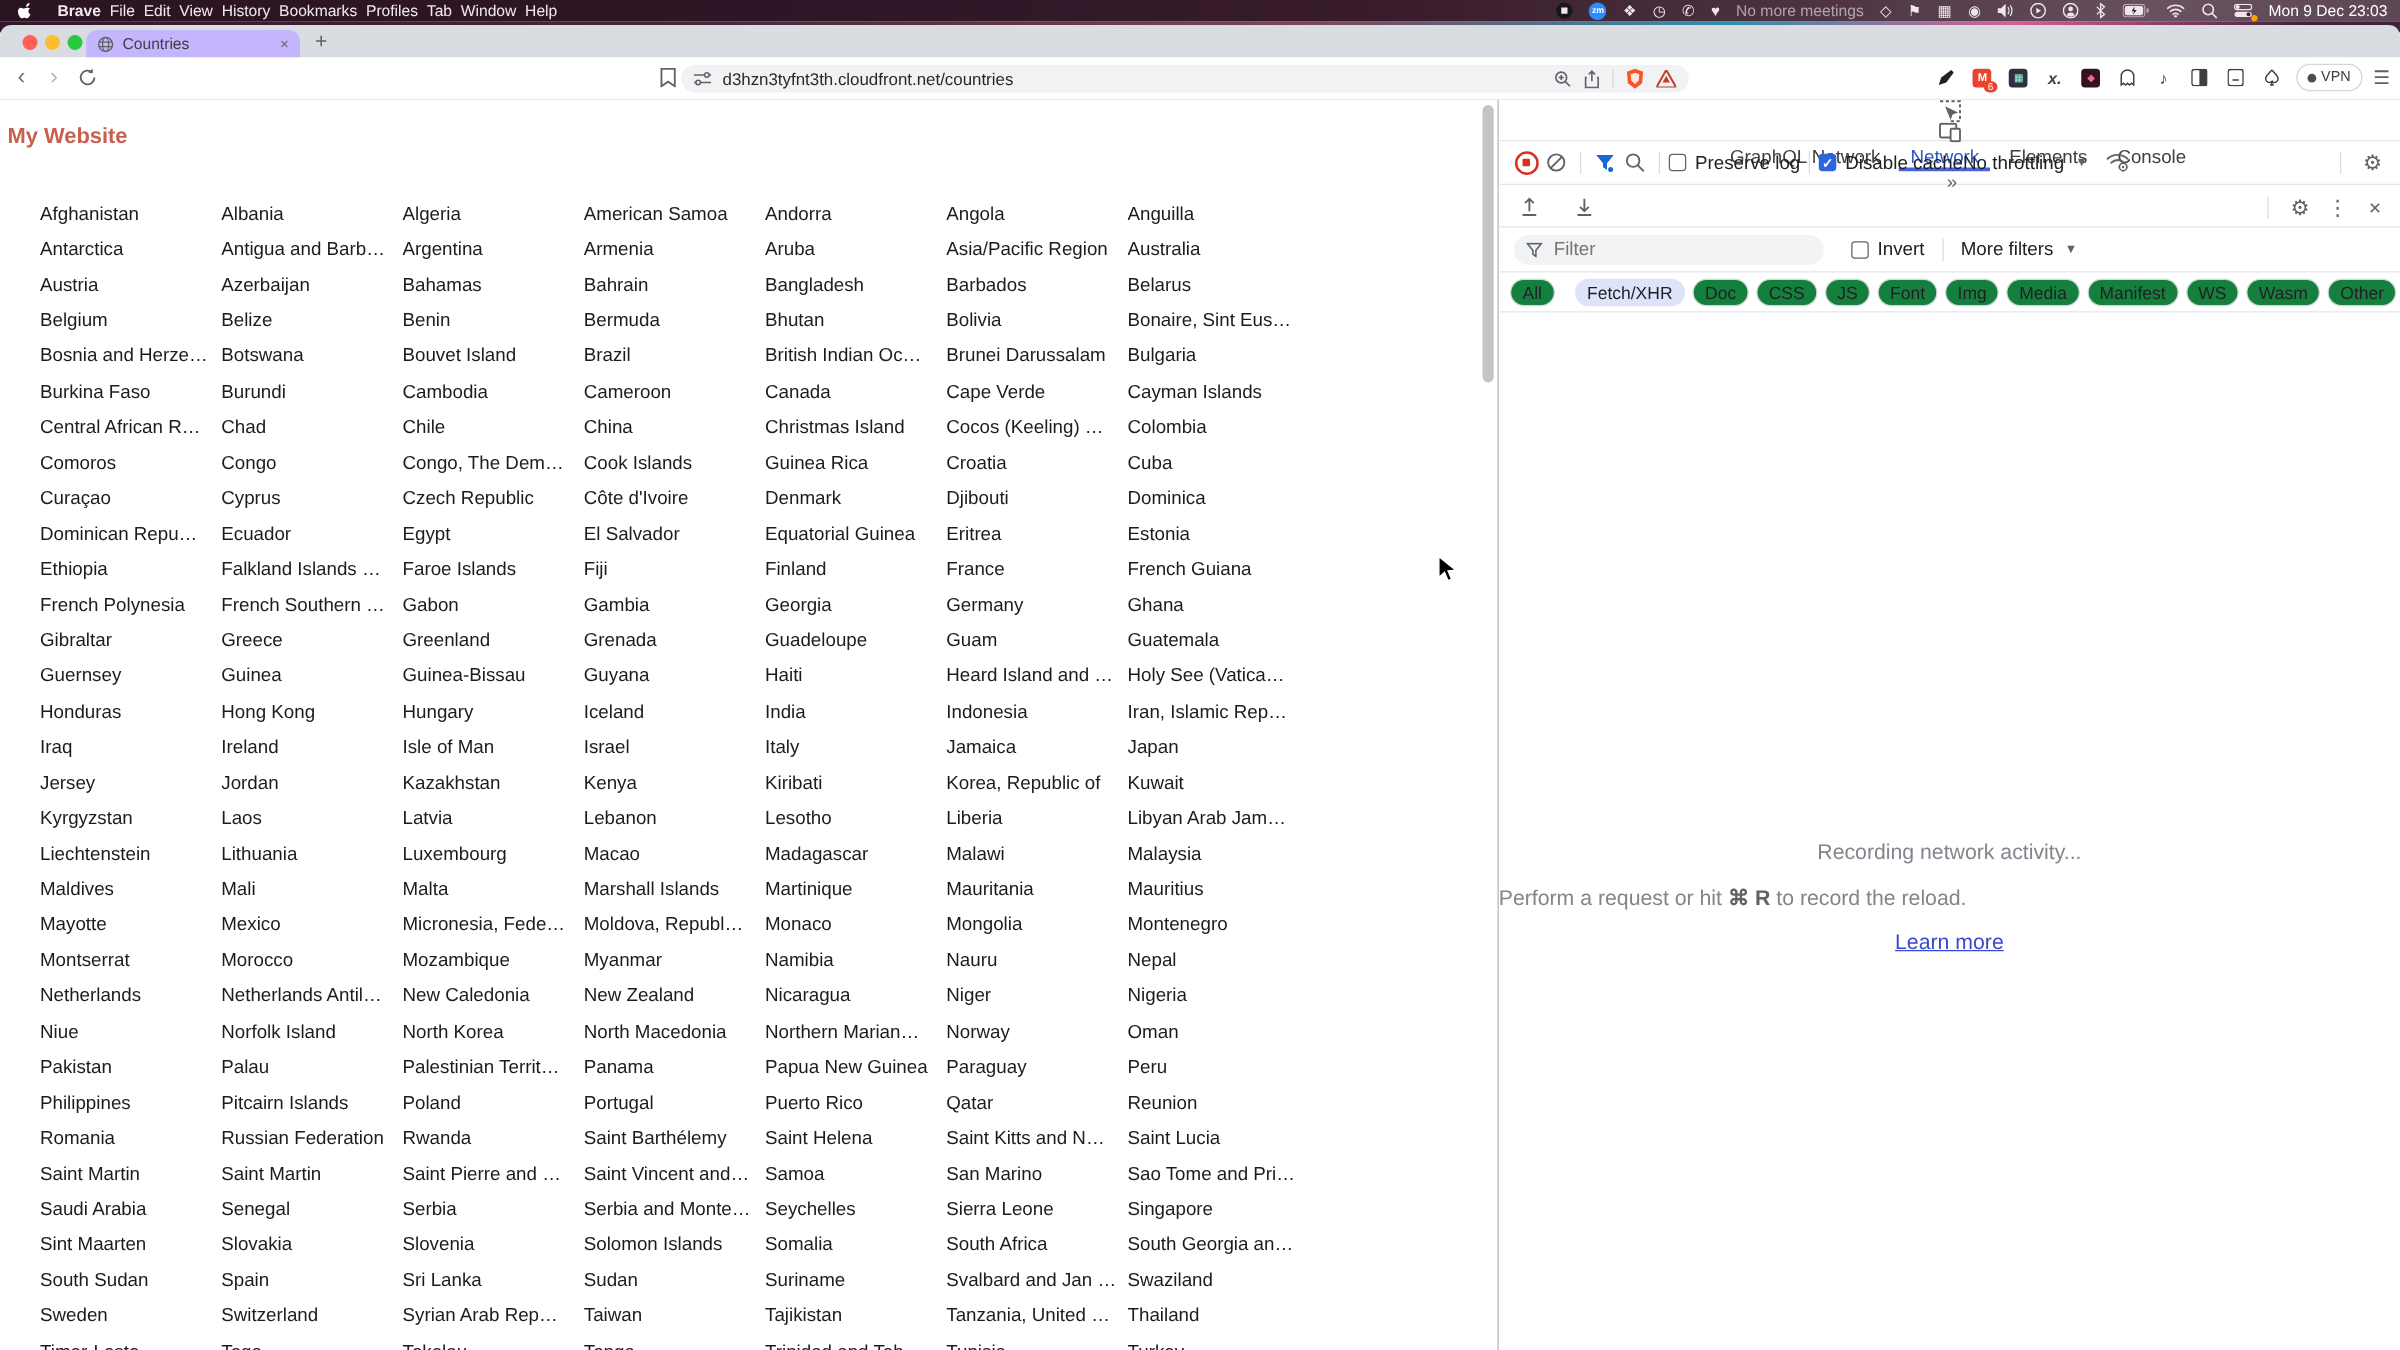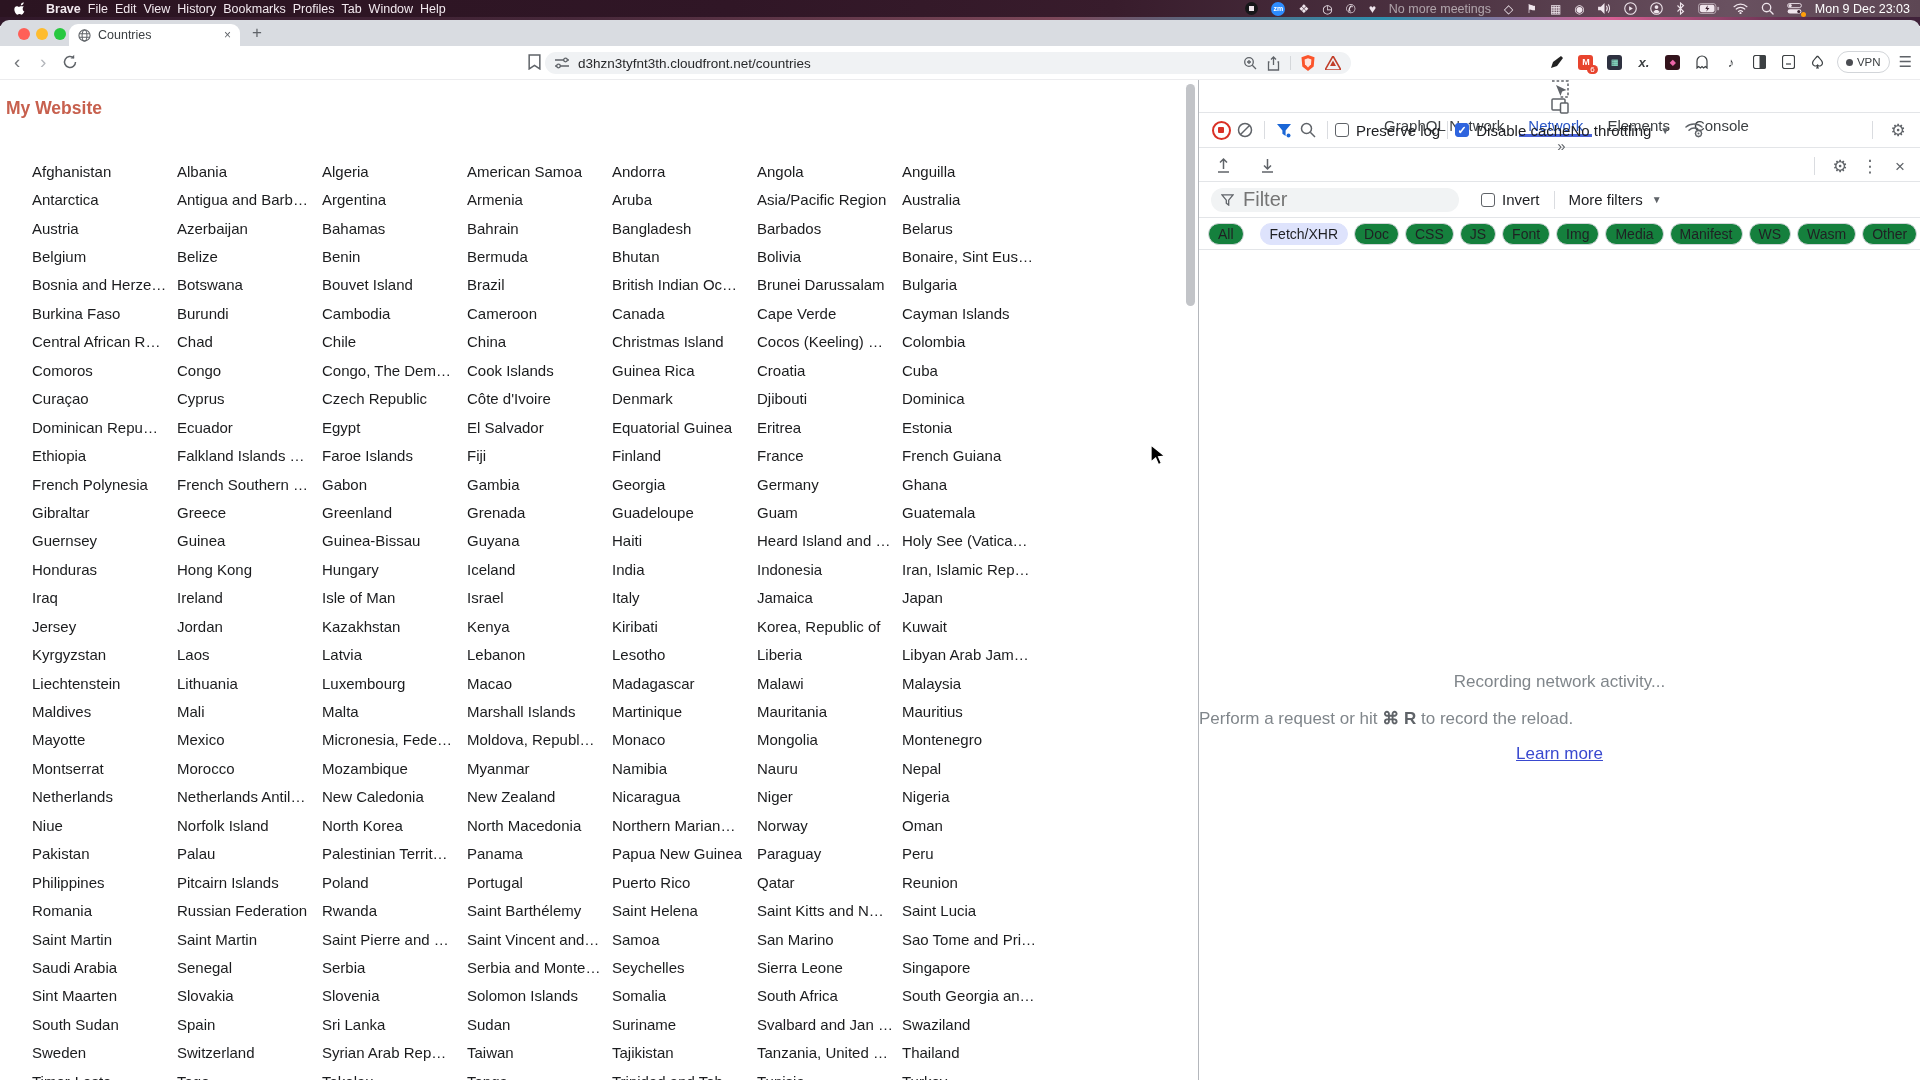--- a/index.html
+++ b/index.html
@@ -25,21 +25,21 @@
   .clock-text{color:#fff;}
 
   
   .wallstrip{position:absolute;left:0;top:17px;right:0;height:9px;
     background:linear-gradient(90deg,#31182a,#47283a 30%,#7c4759 55%,#2f8fae 72%,#d65f93 84%,#40223a 96%);}
   .tabstrip{position:absolute;left:0;top:20px;right:0;height:26px;background:#d9dce1;border-radius:9px 9px 0 0;}
   .tl{position:absolute;top:8px;width:12px;height:12px;border-radius:50%;}
   .tl.red{left:18px;background:#ff5f57;}
   .tl.yellow{left:36px;background:#febc2e;}
   .tl.green{left:54px;background:#28c840;}
-  .tab{position:absolute;left:69px;top:4px;width:171px;height:22px;background:#ffffff;border-radius:9px 9px 0 0;
+  .tab{position:absolute;left:69px;top:4px;width:171px;height:22px;background:#c4b5fd;border-radius:9px 9px 0 0;
     display:flex;align-items:center;padding:0 9px;box-sizing:border-box;}
   .tab-title{font-size:12.5px;color:#3c4043;margin-left:7px;white-space:nowrap;overflow:hidden;}
   .tab-close{margin-left:auto;color:#5f6368;font-size:12px;cursor:pointer;}
   .newtab{position:absolute;left:252px;top:3px;font-size:17px;color:#5f6368;cursor:pointer;}
 
   
   .navbar{position:absolute;left:0;top:46px;right:0;height:34px;background:#fff;border-bottom:1px solid #ececee;box-sizing:border-box;}
   .nav-arrow{position:absolute;top:4px;font-size:19px;line-height:24px;}
   .nav-back{left:14px;color:#73767a;}
   .nav-fwd{left:40px;color:#b4b7bc;}
@@ -90,21 +90,21 @@
   .glyph{font-size:17px;color:#5f6368;line-height:1;}
   .record-btn{width:15px;height:15px;border:2px solid #d93025;border-radius:50%;display:inline-flex;align-items:center;justify-content:center;cursor:pointer;}
   .record-btn i{width:6px;height:6px;background:#d93025;display:block;border-radius:1px;}
   .cb{width:14px;height:14px;border:1.5px solid #5f6368;border-radius:3px;box-sizing:border-box;display:inline-flex;
     align-items:center;justify-content:center;margin-right:7px;cursor:pointer;background:#fff;flex:none;}
   .cb.checked{background:#2e64de;border-color:#2e64de;color:#fff;font-size:11px;font-weight:bold;}
   .dt-label{font-size:15px;color:#202124;white-space:nowrap;}
   .throttle{display:flex;align-items:center;gap:9px;margin-left:0;cursor:pointer;white-space:nowrap;}
   .caret{font-size:10px;color:#5f6368;}
   .filter-pill{display:flex;align-items:center;width:248px;height:24px;background:#f1f3f4;border-radius:12px;padding:0 10px;box-sizing:border-box;}
-  .filter-pill input{border:none;background:transparent;outline:none;font-size:20px;color:#0369a1;width:185px;
+  .filter-pill input{border:none;background:transparent;outline:none;font-size:15px;color:#0369a1;width:185px;
     font-family:"Liberation Sans",sans-serif;margin-left:7px;}
   .chip{font-family:"Liberation Sans",sans-serif;font-size:14px;color:#1f2023;background:#15803d;border:1px solid #d3d6da;
     border-radius:11px;height:22px;padding:0 9px;cursor:pointer;white-space:nowrap;}
   .chip.selected{background:#dee3fc;border-color:#dee3fc;}
   .chip-sep{width:1px;height:16px;background:#d3d6da;margin:0 2px;}
   .ruler-zone{position:relative;height:106px;border-bottom:1px solid #d8dadd;}
   .gridline{position:absolute;top:0;bottom:0;width:1px;background:#e6e7ea;}
   .tick{position:absolute;top:6px;width:64px;text-align:right;font-size:13px;color:#3c4043;}
   .ruler-marker{position:absolute;top:2px;width:6px;height:21px;background:#dbe0fb;border-radius:3px;}
   .ruler-marker.left{left:0;border-left:2px solid #7b8df0;}

